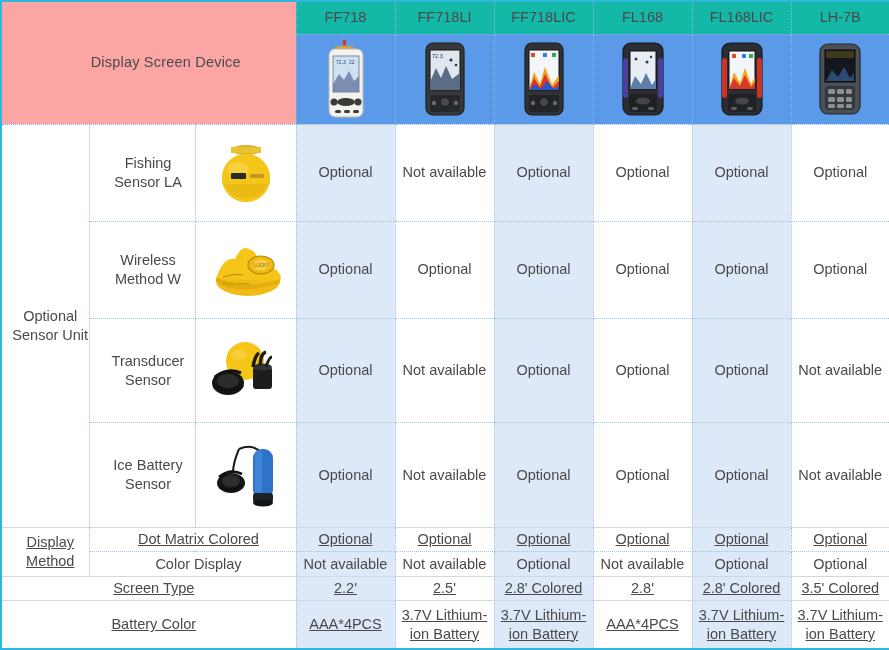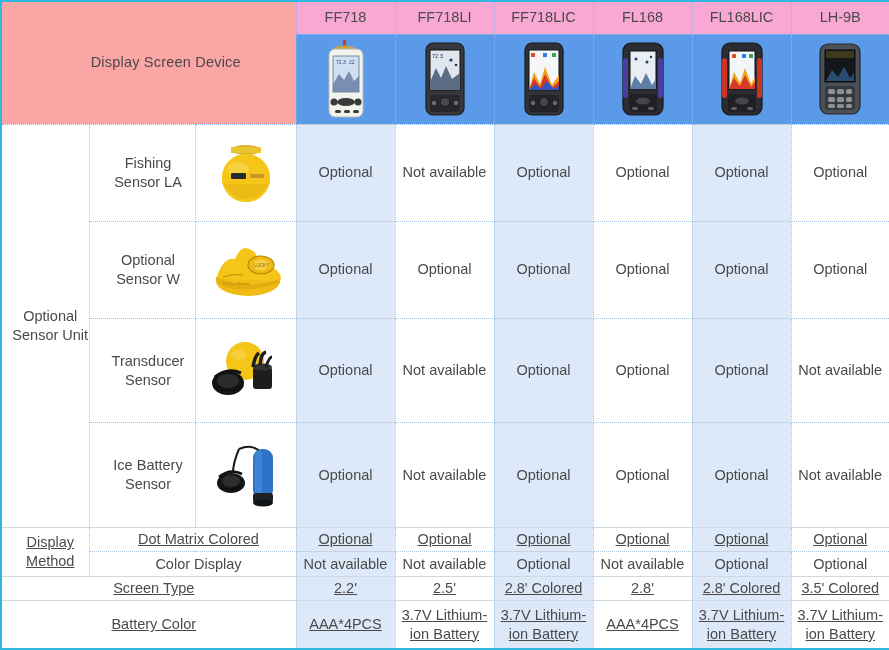--- a/index.html
+++ b/index.html
@@ -47,21 +47,21 @@
   .hdr-brand {
     background: #fca5a5;
     color: #ffffff;
     font-size: 25px;
     text-align: left;
     padding-left: 34px !important;
     letter-spacing: .2px;
     border-color: #7cb0ee !important;
   }
   .hdr-model {
-    background: #f9a8d4;
+    background: #14b8a6;
     color: #ffffff;
     font-size: 15px;
     height: 33px;
     border-color: #8ab9f0 !important;
     border-bottom-style: dotted !important;
   }
   .hdr-photo {
     background: #5b9ae9;
     height: 90px;
     border-color: #8ab9f0 !important;
@@ -132,21 +132,21 @@
   </colgroup>
 
   <tbody>
         <tr>
     <td rowspan="2" colspan="3" class="hdr-brand">Display Screen Device</td>
     <td class="hdr-model">FF718</td>
     <td class="hdr-model">FF718LI</td>
     <td class="hdr-model">FF718LIC</td>
     <td class="hdr-model">FL168</td>
     <td class="hdr-model">FL168LIC</td>
-    <td class="hdr-model">LH-9B</td>
+    <td class="hdr-model">LH-7B</td>
   </tr>
 
   <tr>
 
     <td class="hdr-photo">
       <svg class="dev-photo" viewBox="0 0 46 78">
         <rect x="20" y="0" width="3" height="9" fill="#d8342a"></rect>
         <ellipse cx="21.5" cy="9" rx="11" ry="3.5" fill="#c8a24a"></ellipse>
         <rect x="6" y="9" width="34" height="68" rx="6" fill="#f2f2ee" stroke="#b9b9b4" stroke-width="1"></rect>
         <rect x="10" y="16" width="26" height="36" fill="#cfe0f2" stroke="#7b8b9a" stroke-width="1"></rect>
@@ -267,21 +267,21 @@
     </td>
     <td class="stripe">Optional</td>
     <td class="plain">Not available</td>
     <td class="stripe">Optional</td>
     <td class="plain">Optional</td>
     <td class="stripe">Optional</td>
     <td class="plain">Optional</td>
   </tr>
 
   <tr>
-    <td class="sub-label plain">Optional Sensor W</td>
+    <td class="sub-label plain">Wireless Method W</td>
     <td class="pic-cell plain">
       <svg class="sensor-photo" viewBox="0 0 86 74">
         <ellipse cx="45" cy="48" rx="32" ry="15" fill="#f0bb14"></ellipse>
         <path d="M13 46 Q20 24 32 26 Q38 12 46 16 Q56 20 54 30 L72 36 Q80 42 77 48 Z" fill="#f5c518"></path>
         <ellipse cx="58" cy="32" rx="13" ry="9" fill="#efb911" stroke="#b8860b" stroke-width="1.2"></ellipse>
         <ellipse cx="58" cy="32" rx="8" ry="5.5" fill="#f7cf45"></ellipse>
         <text x="51" y="34" font-size="4.5" fill="#8a6508" font-family="sans-serif">LUCKY</text>
         <path d="M20 44 q10 -4 20 -2" stroke="#b08a0a" stroke-width="1" fill="none"></path>
         <text x="20" y="52" font-size="3.6" fill="#9a7406" font-family="sans-serif">Wireless Sensor</text>
         <path d="M13 48 Q30 64 77 50 L77 46 Q40 58 13 44 Z" fill="#d9a40c" opacity=".6"></path>

